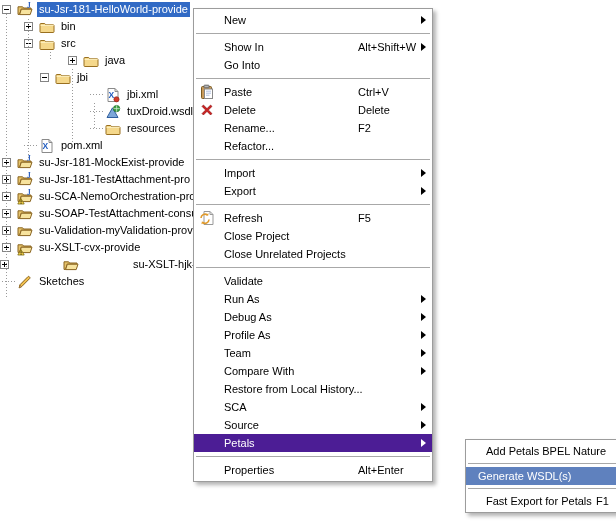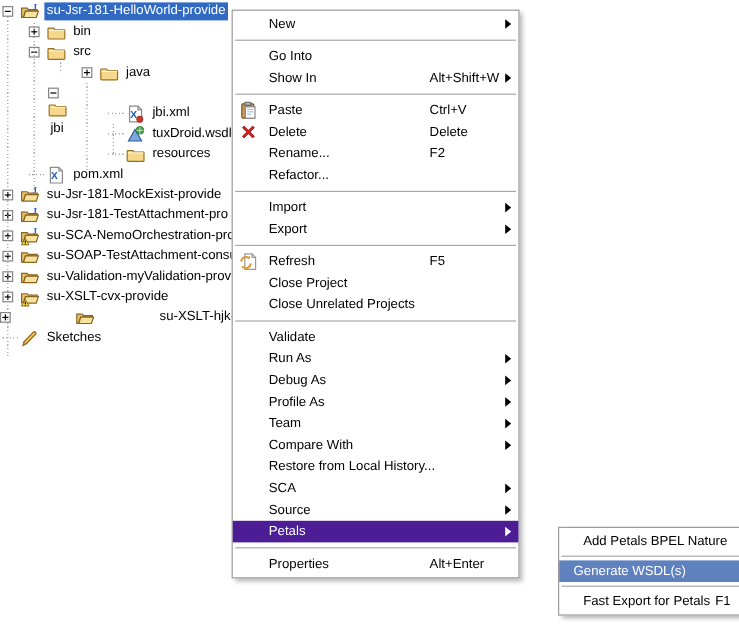--- a/index.html
+++ b/index.html
@@ -82,21 +82,21 @@
       <div class="tree-row" style="padding-left: 68px; text-align: right;">
         <span class="toggle plus"></span>
         <span class="ticon">
           <svg width="16" height="16" viewBox="0 0 16 16">
             <path d="M1 5.2c0-.4.3-.7.7-.7h4l1.1 1.3h7.5c.4 0 .7.3.7.7v6.3c0 .4-.3.7-.7.7H1.7c-.4 0-.7-.3-.7-.7z" fill="#f5d88b" stroke="#996f1f"></path>
             <path d="M1.6 6.4h13" stroke="#fdf0c0"></path>
           </svg>
         </span>
         <span class="tlabel">java</span>
       </div>
-      <div class="tree-row" style="padding-left: 40px; flex-direction: column;">
+      <div class="tree-row" style="padding-left: 40px;">
         <span class="toggle minus"></span>
         <span class="ticon">
           <svg width="16" height="16" viewBox="0 0 16 16">
             <path d="M1 5.2c0-.4.3-.7.7-.7h4l1.1 1.3h7.5c.4 0 .7.3.7.7v6.3c0 .4-.3.7-.7.7H1.7c-.4 0-.7-.3-.7-.7z" fill="#f5d88b" stroke="#996f1f"></path>
             <path d="M1.6 6.4h13" stroke="#fdf0c0"></path>
           </svg>
         </span>
         <span class="tlabel">jbi</span>
       </div>
       <div class="tree-row" style="padding-left: 90px;">
@@ -240,26 +240,26 @@
   <div class="guide" style="left:72px;top:69px;height:77px"></div>
   <div class="guide" style="left:94px;top:103px;height:26px"></div>
 
   <div id="context-menu" class="menu">
       <div class="mi">
         <span class="mi-label">New</span>
         <span class="mi-arrow"></span>
       </div>
       <div class="msep"></div>
       <div class="mi">
-        <span class="mi-label">Go Into</span>
-      </div>
-      <div class="mi">
         <span class="mi-label">Show In</span>
         <span class="mi-sc">Alt+Shift+W</span>
         <span class="mi-arrow"></span>
+      </div>
+      <div class="mi">
+        <span class="mi-label">Go Into</span>
       </div>
       <div class="msep"></div>
       <div class="mi">
         <span class="mi-icon">
           <svg width="16" height="16" viewBox="0 0 16 16">
             <rect x="2.5" y="2.5" width="10" height="12" rx="1" fill="#c89a5a" stroke="#7a5a20"></rect>
             <rect x="5" y="1.2" width="5" height="2.6" rx=".6" fill="#b8b8b8" stroke="#666"></rect>
             <rect x="5.5" y="5" width="8" height="9.5" fill="#fff" stroke="#888"></rect>
             <path d="M7 7.2h5M7 9.2h5M7 11.2h3.5" stroke="#9ab0d8" stroke-width=".8"></path>
           </svg>

